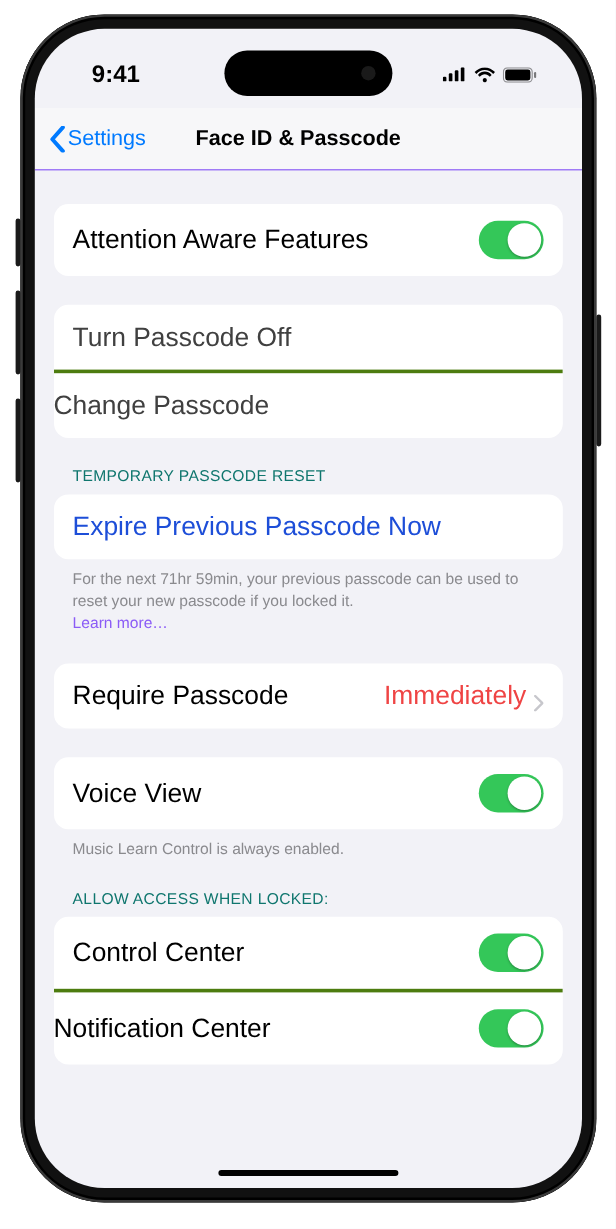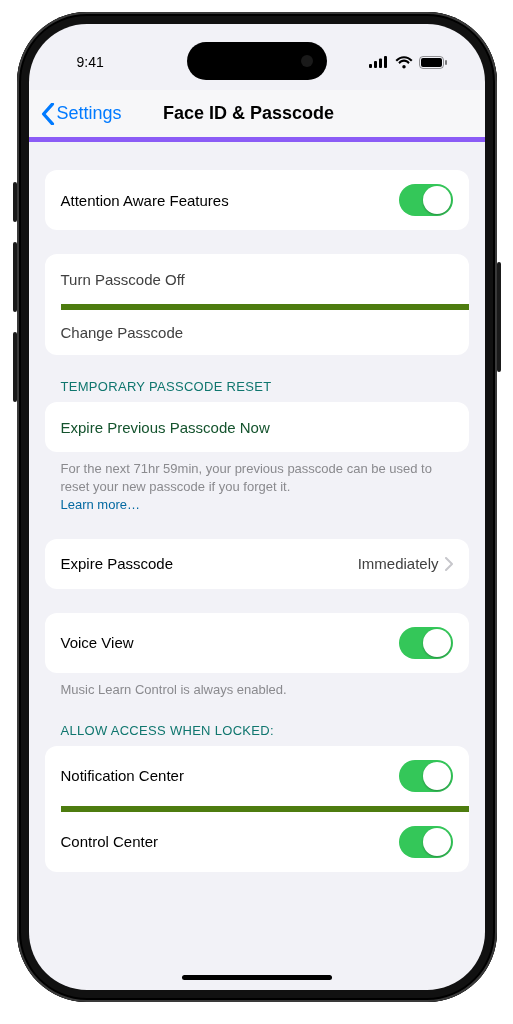--- a/index.html
+++ b/index.html
@@ -58,31 +58,31 @@
   .status-bar {
     position: absolute;
     top: 0; left:0; right:0;
     height: 66px;
     display:flex;
     justify-content:space-between;
     align-items:center;
     padding: 10px 38px 0 48px;
     z-index:5;
   }
-  .status-time { font-size: 14px; font-weight:400; }
+  .status-time { font-size: 20px; font-weight:700; }
   .status-icons { display:flex; gap:6px; align-items:center; }
   .content {
     position:absolute;
     top:66px; left:0; right:0; bottom:0;
     overflow:hidden;
   }
   .nav {
     height: 52px;
     background:#f7f7f9;
-    border-bottom:5px solid #8b5cf6;
+    border-bottom:1px solid #8b5cf6;
     display:flex;
     align-items:center;
     position:relative;
   }
   .nav-back {
     display:flex;
     align-items:center;
     color:#007aff;
     font-size:18px;
     padding-left:12px;
@@ -108,39 +108,39 @@
   .card {
     background:#fff;
     border-radius:12px;
     overflow:hidden;
   }
   .row {
     display:flex;
     align-items:center;
     justify-content:space-between;
     padding: 14px 16px;
-    font-size:15px;
+    font-size:22px;
     min-height:50px;
     gap:24px;
   }
   .row + .row { border-top:1px solid #e5e5ea; margin-left:16px; padding-left:0; }
   .row + .row > :first-child { }
   
-  .card .row + .row { margin-left:16px; border-top:6px solid #4d7c0f; }
+  .card .row + .row { margin-left:0; border-top:3px solid #4d7c0f; }
   .row-label { color:#000; }
   .row-link { color:#404040; }
-  .row-danger { color:#14532d; }
-  .row-value { color:#404040; display:flex; align-items:center; gap:6px;}
+  .row-danger { color:#1d4ed8; }
+  .row-value { color:#ef4444; display:flex; align-items:flex-end; gap:6px;}
   .footer {
     font-size:13px;
     color:#8a8a8e;
     padding: 8px 16px 0 16px;
     line-height:1.4;
   }
-  .footer a { color:#0369a1; text-decoration:none; }
+  .footer a { color:#8b5cf6; text-decoration:none; }
   .toggle {
     width:54px; height:32px;
     background:#34c759;
     border-radius:16px;
     position:relative;
     flex-shrink:0;
   }
   .toggle::after{
     content:"";
     position:absolute;
@@ -229,30 +229,30 @@
       </div>
 
       <div class="group">
         <div class="group-header">TEMPORARY PASSCODE RESET</div>
         <div class="card">
           <div class="row">
             <span class="row-danger">Expire Previous Passcode Now</span>
           </div>
         </div>
         <div class="footer">
-          <span>For the next 71hr 59min, your previous passcode can be used to reset your new passcode if you forget it.</span>
+          <span>For the next 71hr 59min, your previous passcode can be used to reset your new passcode if you locked it.</span>
           <br>
           <a href="#">Learn more…</a>
         </div>
       </div>
 
       <div class="group">
         <div class="card">
           <div class="row">
-            <span class="row-label">Expire Passcode</span>
+            <span class="row-label">Require Passcode</span>
             <span class="row-value">
               <span>Immediately</span>
               <svg class="chevron" width="8" height="14" viewBox="0 0 8 14">
                   <path d="M1 1l6 6-6 6" stroke="#c7c7cc" stroke-width="2" fill="none" stroke-linecap="round" stroke-linejoin="round"></path>
                 </svg>
             </span>
           </div>
         </div>
       </div>
 
@@ -263,25 +263,25 @@
             <div class="toggle"></div>
           </div>
         </div>
         <div class="footer">Music Learn Control is always enabled.</div>
       </div>
 
       <div class="group">
         <div class="group-header nocase">ALLOW ACCESS WHEN LOCKED:</div>
         <div class="card">
           <div class="row">
+            <span class="row-label">Control Center</span>
+            <div class="toggle"></div>
+          </div>
+          <div class="row">
             <span class="row-label">Notification Center</span>
-            <div class="toggle"></div>
-          </div>
-          <div class="row">
-            <span class="row-label">Control Center</span>
             <div class="toggle"></div>
           </div>
         </div>
       </div>
 
     </div>
 
     <div class="home-indicator"></div>
   </div>
 </div>

